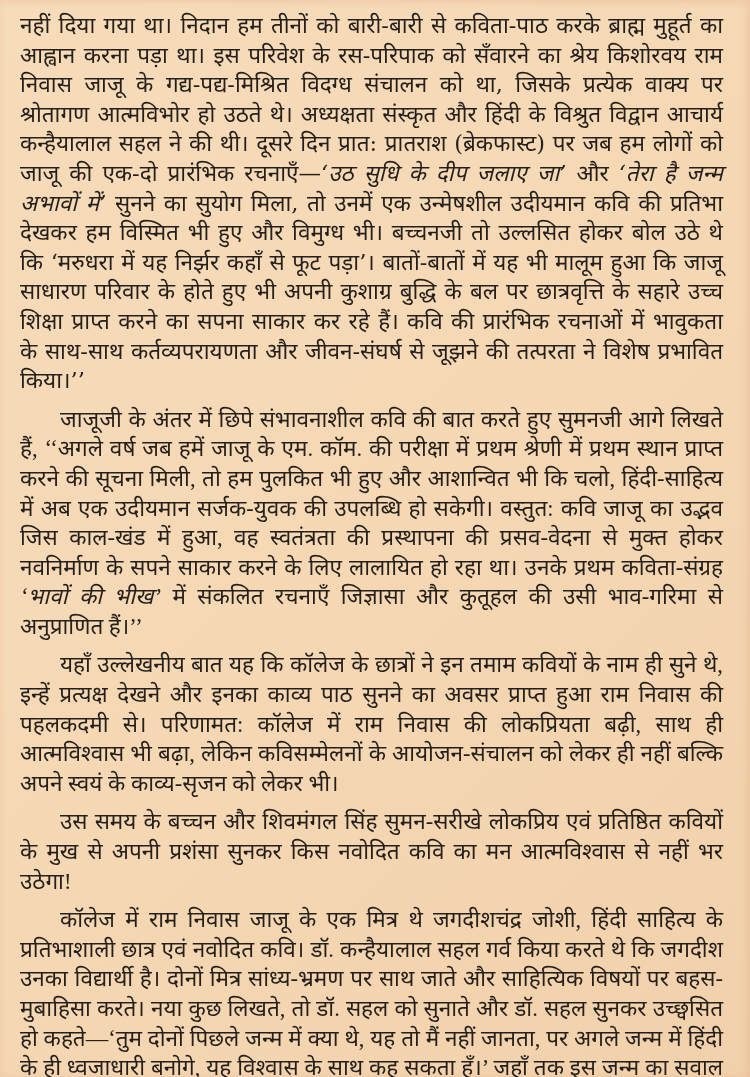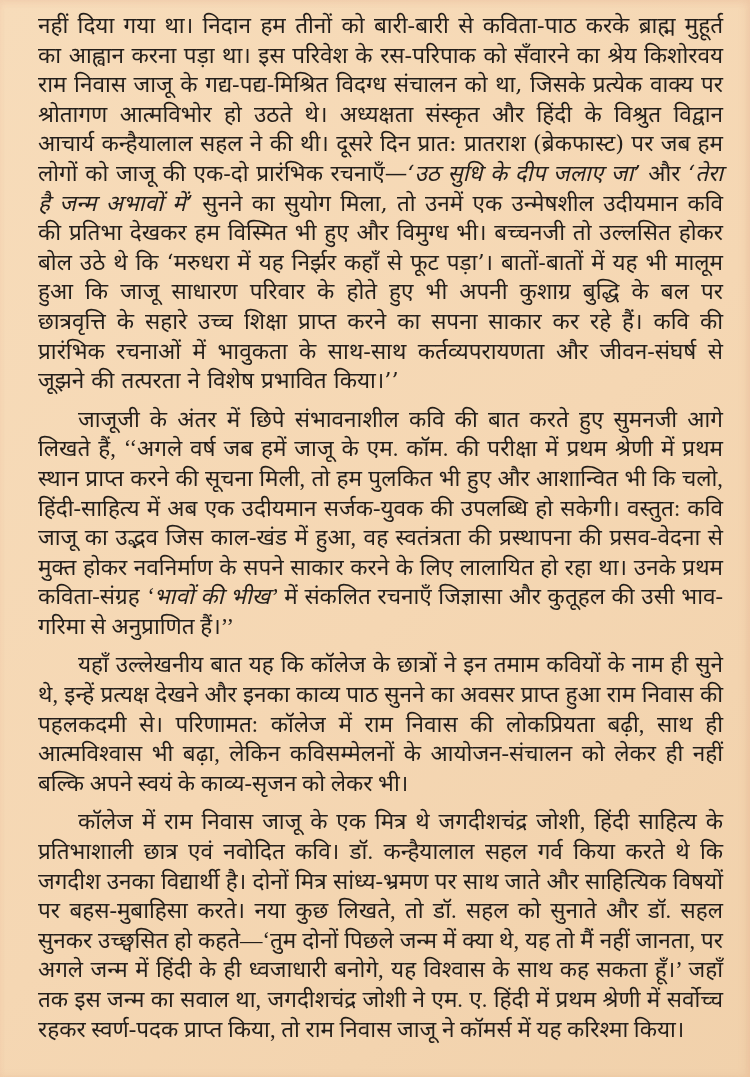--- a/index.html
+++ b/index.html
@@ -12,21 +12,21 @@
     overflow: hidden;
     background: #e9e4da;
   }
   .page {
     position: relative;
     width: 750px;
     height: 1077px;
     box-sizing: border-box;
     background: linear-gradient(135deg, var(--page-bg-light) 0%, var(--page-bg) 55%, var(--page-bg-dark) 100%);
     box-shadow: inset -4px 0 8px rgba(196, 110, 82, 0.10), inset 0 3px 6px rgba(196, 110, 82, 0.06);
-    padding: 11px 27px 0 38px;
+    padding: 11px 27px 0 20px;
   }
   .text-column {
     font-family: "DejaVu Serif", "Liberation Serif", serif;
     font-size: 22.5px;
     line-height: 29.6px;
     color: var(--text-color);
     text-align: justify;
     text-justify: inter-word;
   }
   .para {
@@ -41,15 +41,16 @@
   }
 </style>
 </head>
 <body>
 
 <div class="page">
   <main class="text-column">
       <p class="para"><span>नहीं दिया गया था। निदान हम तीनों को बारी-बारी से कविता-पाठ करके ब्राह्म मुहूर्त का आह्वान करना पड़ा था। इस परिवेश के रस-परिपाक को सँवारने का श्रेय किशोरवय राम निवास जाजू के गद्य-पद्य-मिश्रित विदग्ध संचालन को था, जिसके प्रत्येक वाक्य पर श्रोतागण आत्मविभोर हो उठते थे। अध्यक्षता संस्कृत और हिंदी के विश्रुत विद्वान आचार्य कन्हैयालाल सहल ने की थी। दूसरे दिन प्रात: प्रातराश (ब्रेकफास्ट) पर जब हम लोगों को जाजू की एक-दो प्रारंभिक रचनाएँ—</span><span class="italic">‘उठ सुधि के दीप जलाए जा’</span><span> और </span><span class="italic">‘तेरा है जन्म अभावों में’</span><span> सुनने का सुयोग मिला, तो उनमें एक उन्मेषशील उदीयमान कवि की प्रतिभा देखकर हम विस्मित भी हुए और विमुग्ध भी। बच्चनजी तो उल्लसित होकर बोल उठे थे कि ‘मरुधरा में यह निर्झर कहाँ से फूट पड़ा’। बातों-बातों में यह भी मालूम हुआ कि जाजू साधारण परिवार के होते हुए भी अपनी कुशाग्र बुद्धि के बल पर छात्रवृत्ति के सहारे उच्च शिक्षा प्राप्त करने का सपना साकार कर रहे हैं। कवि की प्रारंभिक रचनाओं में भावुकता के साथ-साथ कर्तव्यपरायणता और जीवन-संघर्ष से जूझने की तत्परता ने विशेष प्रभावित किया।’’</span></p>
       <p class="para indent"><span>जाजूजी के अंतर में छिपे संभावनाशील कवि की बात करते हुए सुमनजी आगे लिखते हैं, ‘‘अगले वर्ष जब हमें जाजू के एम. कॉम. की परीक्षा में प्रथम श्रेणी में प्रथम स्थान प्राप्त करने की सूचना मिली, तो हम पुलकित भी हुए और आशान्वित भी कि चलो, हिंदी-साहित्य में अब एक उदीयमान सर्जक-युवक की उपलब्धि हो सकेगी। वस्तुत: कवि जाजू का उद्भव जिस काल-खंड में हुआ, वह स्वतंत्रता की प्रस्थापना की प्रसव-वेदना से मुक्त होकर नवनिर्माण के सपने साकार करने के लिए लालायित हो रहा था। उनके प्रथम कविता-संग्रह </span><span class="italic">‘भावों की भीख’</span><span> में संकलित रचनाएँ जिज्ञासा और कुतूहल की उसी भाव-गरिमा से अनुप्राणित हैं।’’</span></p>
       <p class="para indent"><span>यहाँ उल्लेखनीय बात यह कि कॉलेज के छात्रों ने इन तमाम कवियों के नाम ही सुने थे, इन्हें प्रत्यक्ष देखने और इनका काव्य पाठ सुनने का अवसर प्राप्त हुआ राम निवास की पहलकदमी से। परिणामत: कॉलेज में राम निवास की लोकप्रियता बढ़ी, साथ ही आत्मविश्वास भी बढ़ा, लेकिन कविसम्मेलनों के आयोजन-संचालन को लेकर ही नहीं बल्कि अपने स्वयं के काव्य-सृजन को लेकर भी।</span></p>
+      <p class="para indent"><span>उस समय के बच्चन और शिवमंगल सिंह सुमन-सरीखे लोकप्रिय एवं प्रतिष्ठित कवियों  के मुख से अपनी प्रशंसा सुनकर किस नवोदित कवि का मन आत्मविश्वास से नहीं भर उठेगा!</span></p>
       <p class="para indent"><span>कॉलेज में राम निवास जाजू के एक मित्र थे जगदीशचंद्र जोशी, हिंदी साहित्य के प्रतिभाशाली छात्र एवं नवोदित कवि। डॉ. कन्हैयालाल सहल गर्व किया करते थे कि जगदीश उनका विद्यार्थी है। दोनों मित्र सांध्य-भ्रमण पर साथ जाते और साहित्यिक विषयों पर बहस-मुबाहिसा करते। नया कुछ लिखते, तो डॉ. सहल को सुनाते और डॉ. सहल सुनकर उच्छ्वसित हो कहते—‘तुम दोनों पिछले जन्म में क्या थे, यह तो मैं नहीं जानता, पर अगले जन्म में हिंदी के ही ध्वजाधारी बनोगे, यह विश्वास के साथ कह सकता हूँ।’ जहाँ तक इस जन्म का सवाल था, जगदीशचंद्र जोशी ने एम. ए. हिंदी में प्रथम श्रेणी में सर्वोच्च रहकर स्वर्ण-पदक प्राप्त किया, तो राम निवास जाजू ने कॉमर्स में यह करिश्मा किया।</span></p>
     </main>
 </div>
 
 </body></html>

